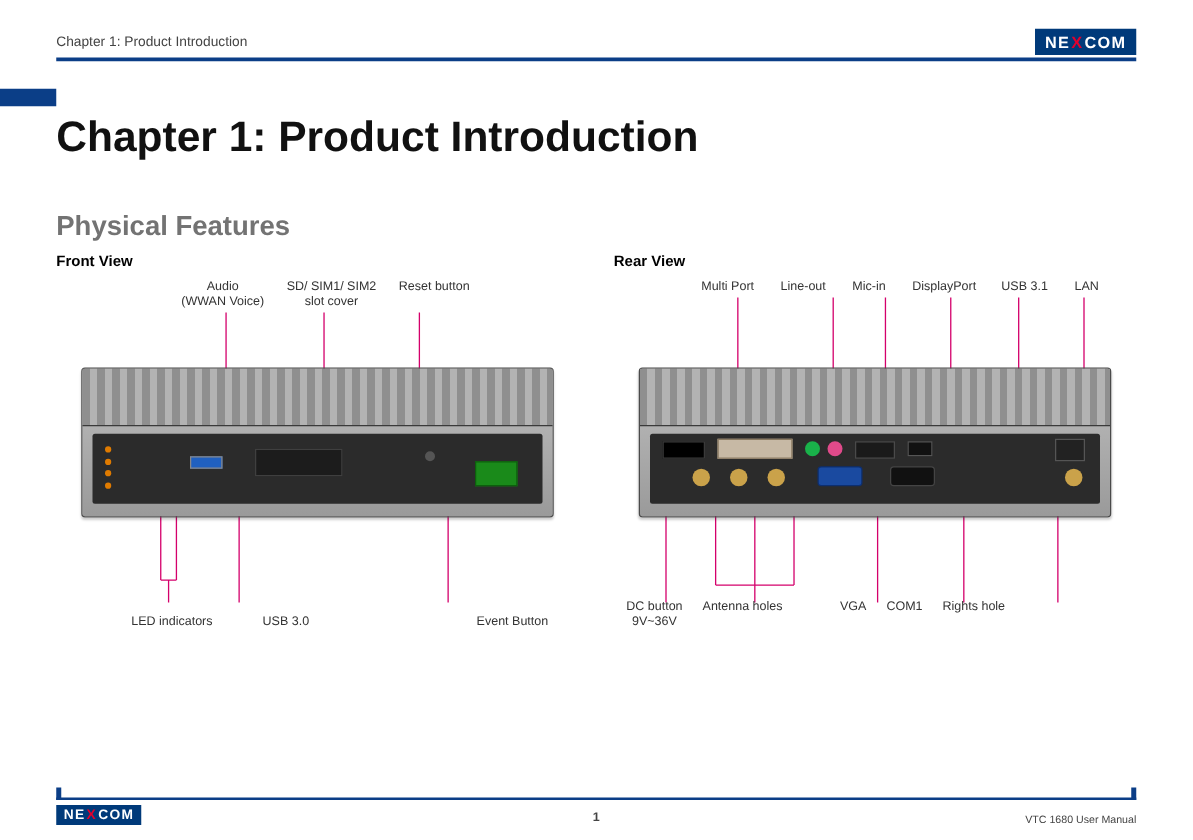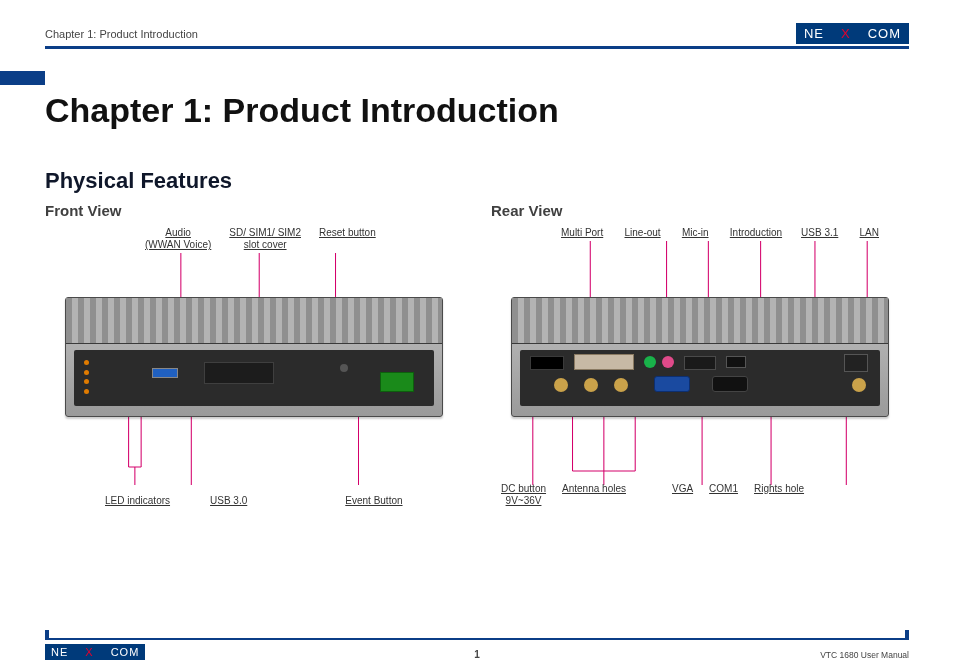--- a/index.html
+++ b/index.html
@@ -21,25 +21,24 @@
   .header-left {
     font-size: 11px;
     color: #444;
     padding-bottom: 4px;
   }
   .logo-top, .logo-bottom {
     display: inline-flex;
     align-items: center;
     background: #003a7a;
     color: #fff;
-    font-weight: normal;
+    font-weight: bold;
     font-size: 13px;
     letter-spacing: 1px;
     padding: 3px 8px;
-    gap: 16px;
   }
   .logo-bottom { font-size: 11px; padding: 2px 6px; }
   .logo-top .x, .logo-bottom .x { color: #e2002d; margin: 0 1px; }
   .brand-rule {
     margin-top: 2px;
     height: 3px;
     background: #0b3e87;
     position: relative;
   }
   .brand-rule .stub {
@@ -67,35 +66,35 @@
   h1.chapter-title {
     margin-top: 42px;
     font-size: 34px;
     font-weight: 700;
     color: #111;
   }
   h2.section-title {
     margin-top: 38px;
     font-size: 22px;
     font-weight: 700;
-    color: #0f172a;
+    color: #737373;
   }
   .views {
     display: flex;
     gap: 28px;
     margin-top: 8px;
   }
   .view-col {
     flex: 1;
     position: relative;
   }
   .view-heading {
-    font-size: 15px;
+    font-size: 12px;
     font-weight: 700;
-    color: #404040;
+    color: #000000;
     margin-bottom: 8px;
   }
   .diagram {
     position: relative;
     height: 280px;
   }
   .device {
     position: absolute;
     left: 20px;
     right: 20px;
@@ -183,21 +182,20 @@
     background: #111; border: 1px solid #444; border-radius: 3px;
   }
   
   .top-labels, .bottom-labels {
     position: absolute;
     left: 0; right: 0;
     display: flex;
     font-size: 10px;
     color: #333;
     line-height: 1.2;
-    text-decoration: underline;
   }
   .top-labels { top: 0; justify-content: flex-start; gap: 18px; padding-left: 100px; }
   .top-labels.rear { padding-left: 70px; gap: 4px; justify-content: space-between; padding-right: 30px; }
   .bottom-labels { bottom: 0; gap: 40px; padding-left: 60px; }
   .bottom-labels.rear { padding-left: 10px; gap: 16px; }
   .lbl { text-align: center; max-width: 80px; }
   .lbl.narrow { max-width: 50px; }
   svg.lines { position: absolute; left: 0; top: 0; width: 100%; height: 100%; pointer-events: none; }
   svg.lines line { stroke: #d4006b; stroke-width: 1; }
   .footer {
@@ -262,33 +260,33 @@
             </div>
           <div class="usb3"></div>
           <div class="slotcover"></div>
           <div class="reset"></div>
           <div class="event-btn"></div>
         </div>
       </div>
       <div class="bottom-labels">
         <div class="lbl">LED indicators</div>
         <div class="lbl">USB 3.0</div>
-        <div class="lbl" style="margin-left:58px">Event Button</div>
+        <div class="lbl" style="margin-left:94px">Event Button</div>
       </div>
     </div>
   </div>
 
   <div class="view-col">
     <div class="view-heading">Rear View</div>
     <div class="diagram">
       <div class="top-labels rear">
         <div class="lbl narrow">Multi Port</div>
         <div class="lbl narrow">Line-out</div>
         <div class="lbl narrow">Mic-in</div>
-        <div class="lbl narrow">Introduction</div>
+        <div class="lbl narrow">DisplayPort</div>
         <div class="lbl narrow">USB 3.1</div>
         <div class="lbl narrow">LAN</div>
       </div>
       <svg class="lines" viewBox="0 0 400 280" preserveAspectRatio="none">
         <line x1="95" y1="14" x2="95" y2="130"></line>
         <line x1="168" y1="14" x2="168" y2="130"></line>
         <line x1="208" y1="14" x2="208" y2="130"></line>
         <line x1="258" y1="14" x2="258" y2="130"></line>
         <line x1="310" y1="14" x2="310" y2="130"></line>
         <line x1="360" y1="14" x2="360" y2="132"></line>

